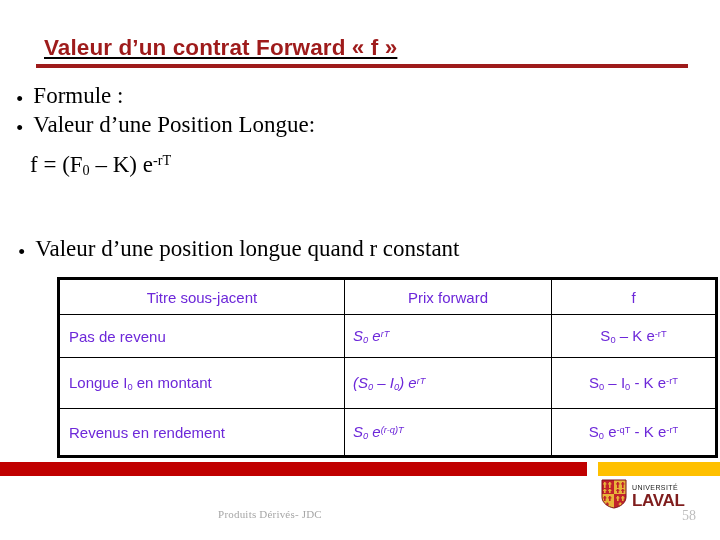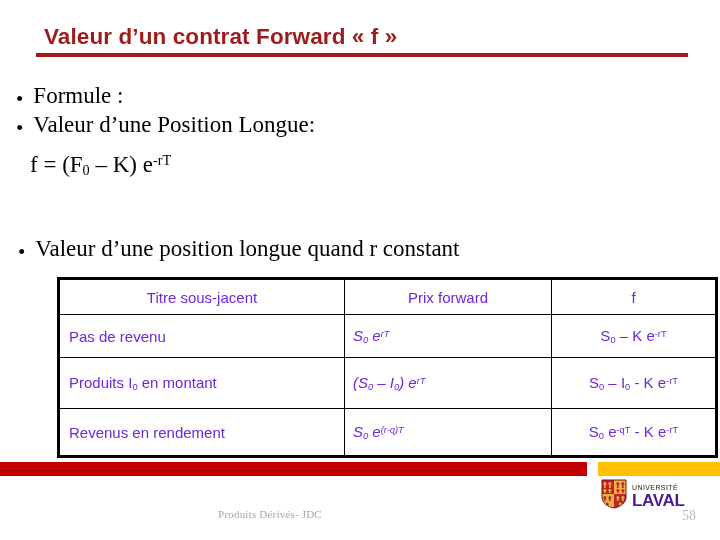--- a/index.html
+++ b/index.html
@@ -20,22 +20,23 @@
   .slide {
     position: absolute;
     inset: 0;
     background: #ffffff;
   }
 
   
   .title-block {
     position: absolute;
     left: 36px;
-    top: 24px;
+    top: 35px;
     width: 652px;
+    text-decoration: underline;
   }
   .slide-title {
     font-family: "Liberation Sans", "DejaVu Sans", sans-serif;
     font-size: 22.5px;
     font-weight: 600;
     color: #9E1B1B;
     letter-spacing: 0.1px;
     line-height: 1.15;
     white-space: nowrap;
     padding-left: 8px;
@@ -201,21 +202,21 @@
     font-size: 7px;
     letter-spacing: 0.4px;
     color: #1a1a1a;
     margin-bottom: 1px;
   }
   .logo-main {
     font-family: "Liberation Sans", "DejaVu Sans", sans-serif;
     font-size: 17px;
     font-weight: 700;
     letter-spacing: -0.3px;
-    color: #4c1d95;
+    color: #7f1d1d;
   }
 </style>
 </head>
 <body>
 
 <div class="slide">
 
   <div class="title-block">
     <div class="slide-title">Valeur d’un contrat Forward « f »</div>
     <div class="title-rule"></div>
@@ -248,21 +249,21 @@
         <td class="col-c">f</td>
       </tr>
 
       <tr class="body-row" id="row-pas-de-revenu">
         <td class="col-a">Pas de revenu</td>
         <td class="col-b"><span>S</span><sub>0</sub><span> e</span><sup>rT</sup></td>
         <td class="col-c"><span>S</span><sub>0</sub><span> – K e</span><sup>-rT</sup></td>
       </tr>
 
       <tr class="body-row" id="row-revenus-montant">
-        <td class="col-a"><span>Produits I</span><sub>0</sub><span> en montant</span></td>
+        <td class="col-a"><span>Longue I</span><sub>0</sub><span> en montant</span></td>
         <td class="col-b"><span>(S</span><sub>0</sub><span> – I</span><sub>0</sub><span>) e</span><sup>rT</sup></td>
         <td class="col-c"><span>S</span><sub>0</sub><span> – I</span><sub>0</sub><span> - K e</span><sup>-rT</sup></td>
       </tr>
 
       <tr class="body-row" id="row-revenus-rendement">
         <td class="col-a">Revenus en rendement</td>
         <td class="col-b"><span>S</span><sub>0</sub><span> e</span><sup>(r-q)T</sup></td>
         <td class="col-c"><span>S</span><sub>0</sub><span> e</span><sup>-qT</sup><span> - K e</span><sup>-rT</sup></td>
       </tr>
     </tbody>

